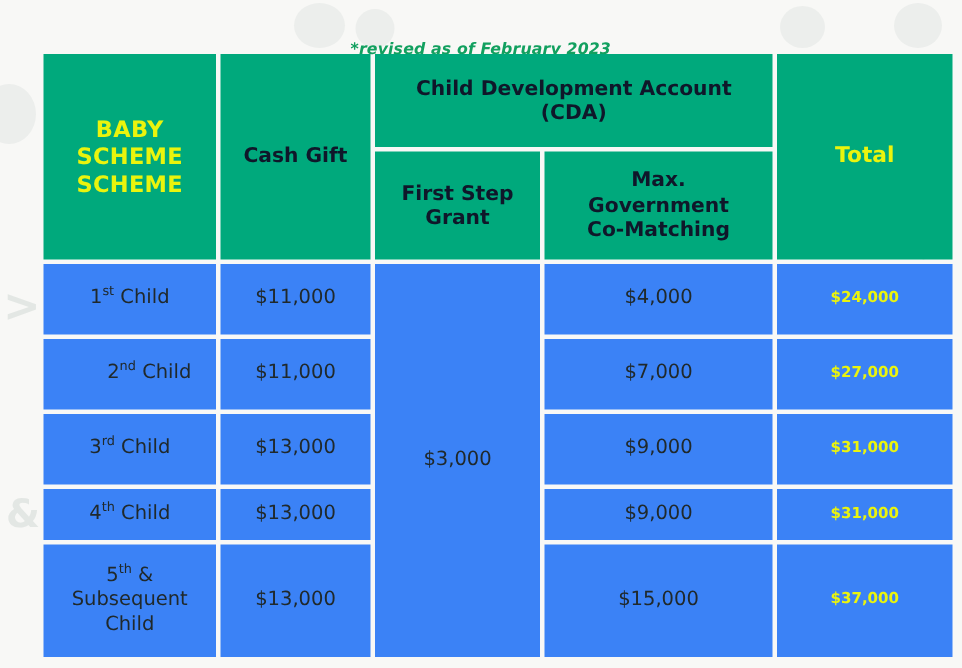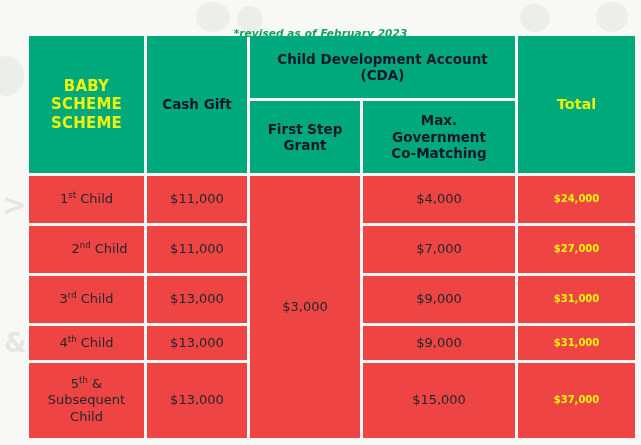--- a/index.html
+++ b/index.html
@@ -86,21 +86,21 @@
     color: #eaf40d;
     font-size: 14.5px;
     font-weight: 800;
   }
   .hd-cda {
     font-size: 13.5px;
   }
 
   
   .bd {
-    background: #ef4444;
+    background: #3b82f6;
     color: #20292b;
     font-size: 13px;
     font-weight: 500;
     line-height: 1.24;
   }
   .bd-total {
     color: #eaf40d;
     font-weight: 800;
     font-size: 10px;
   }

